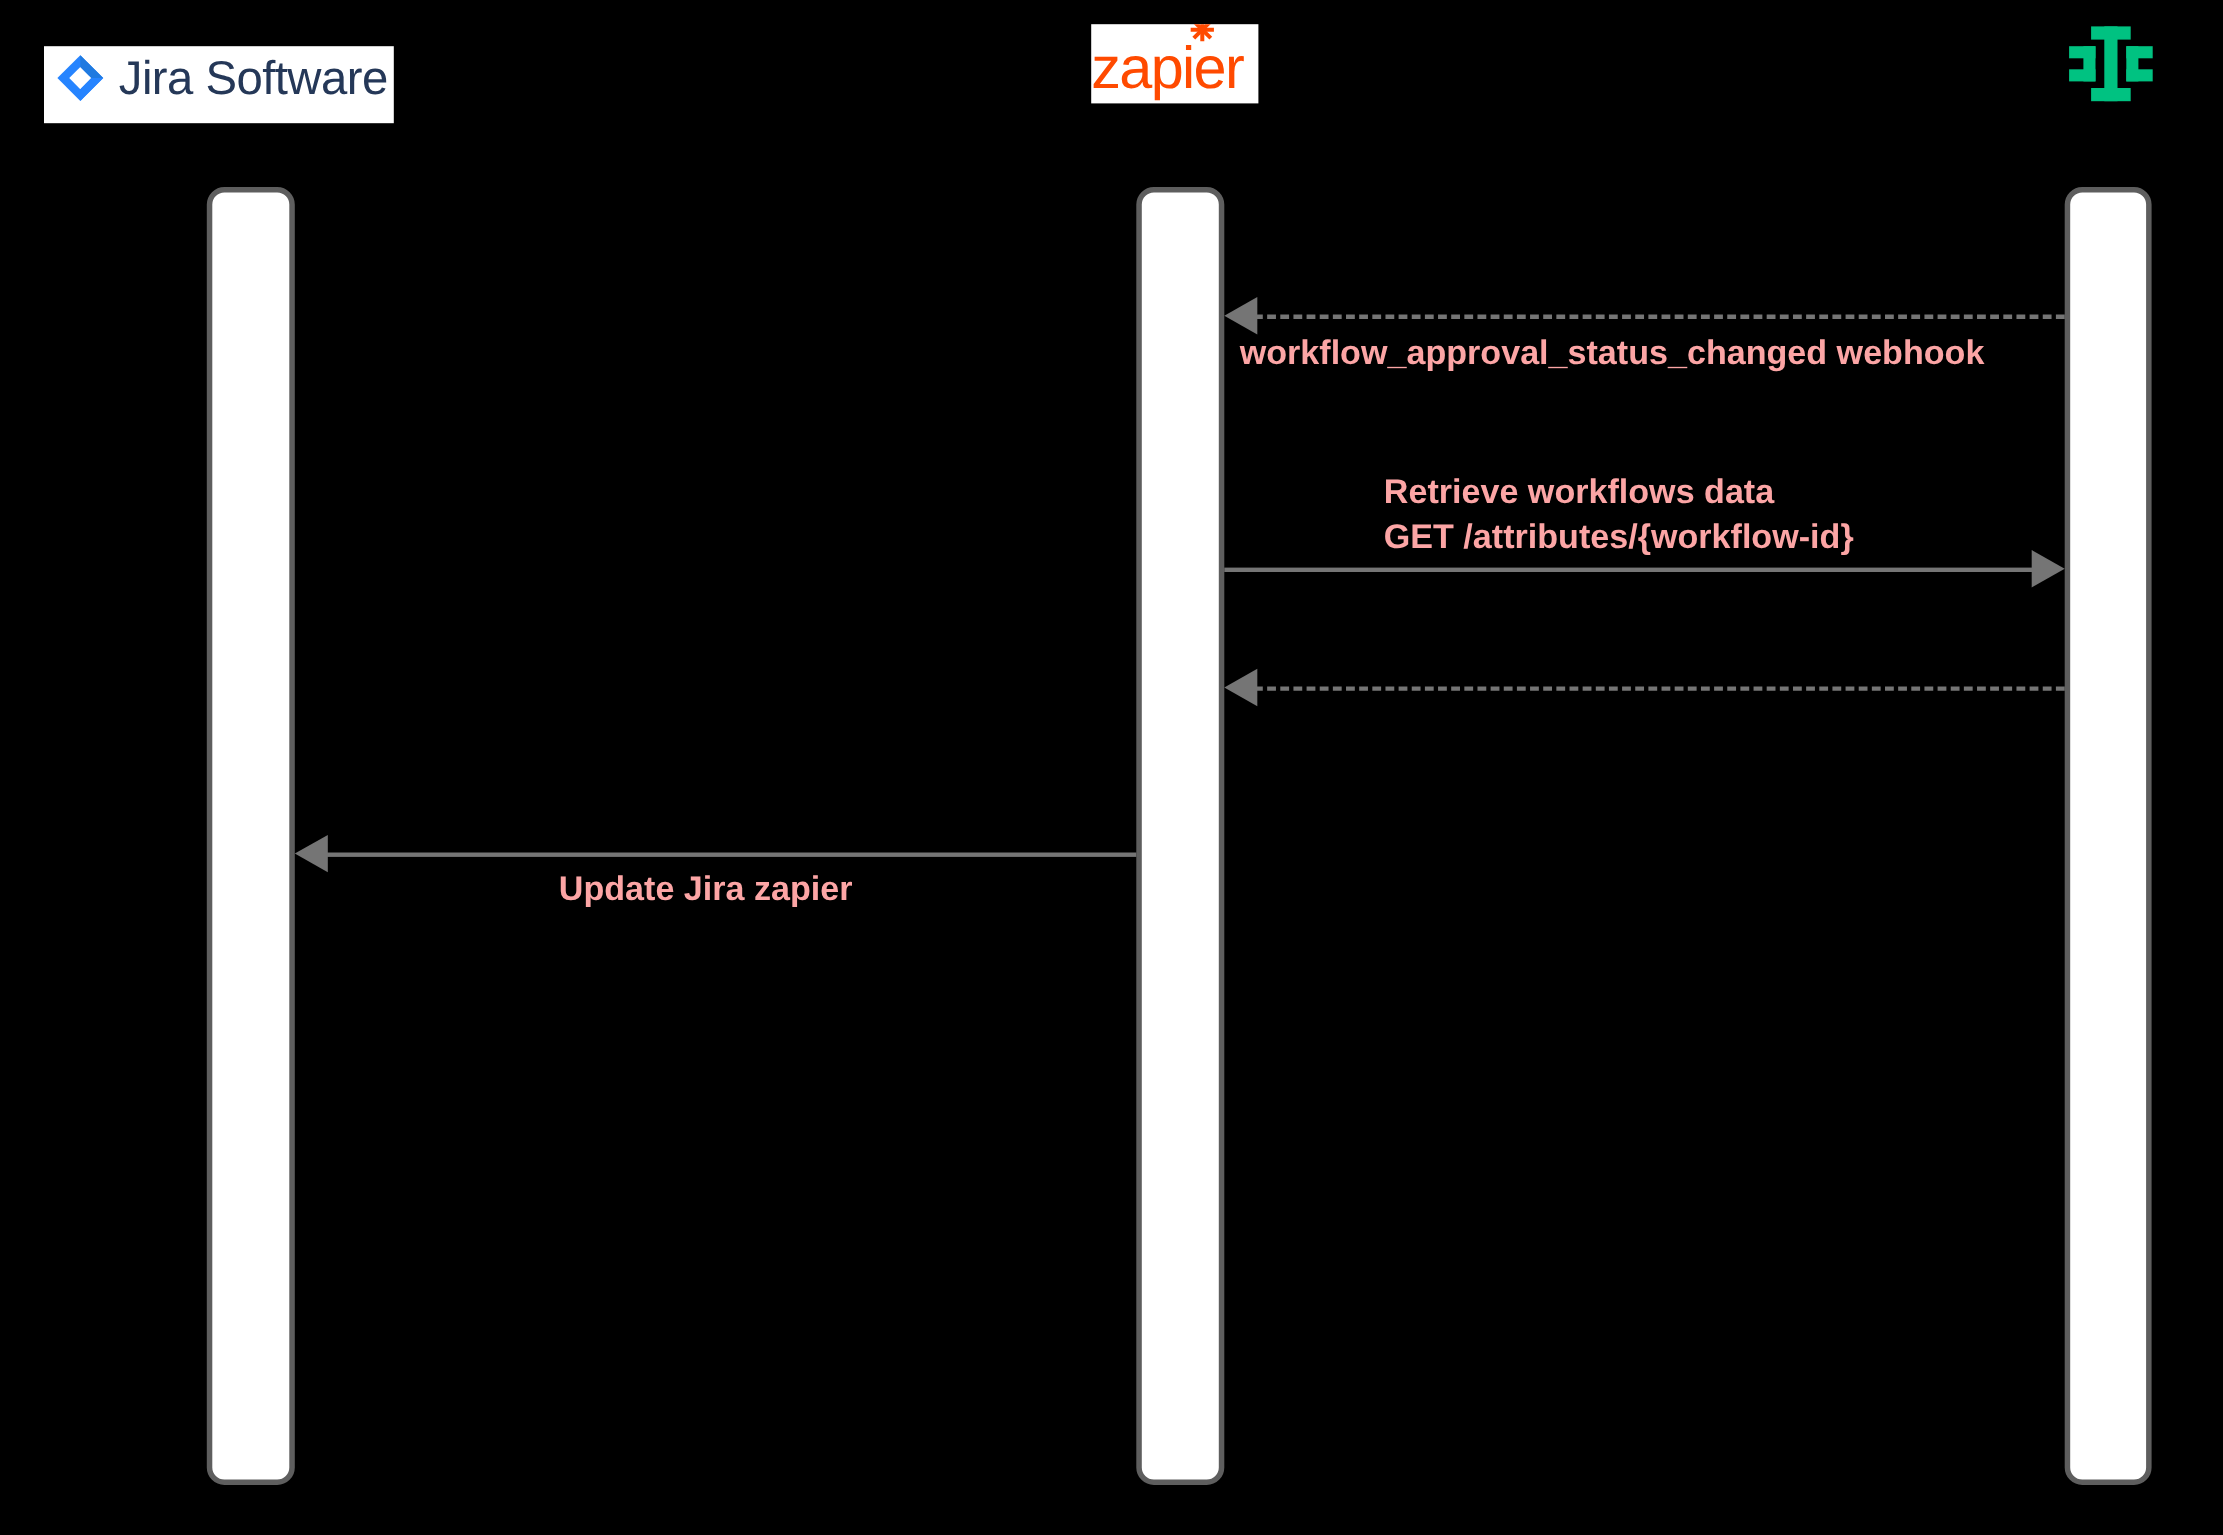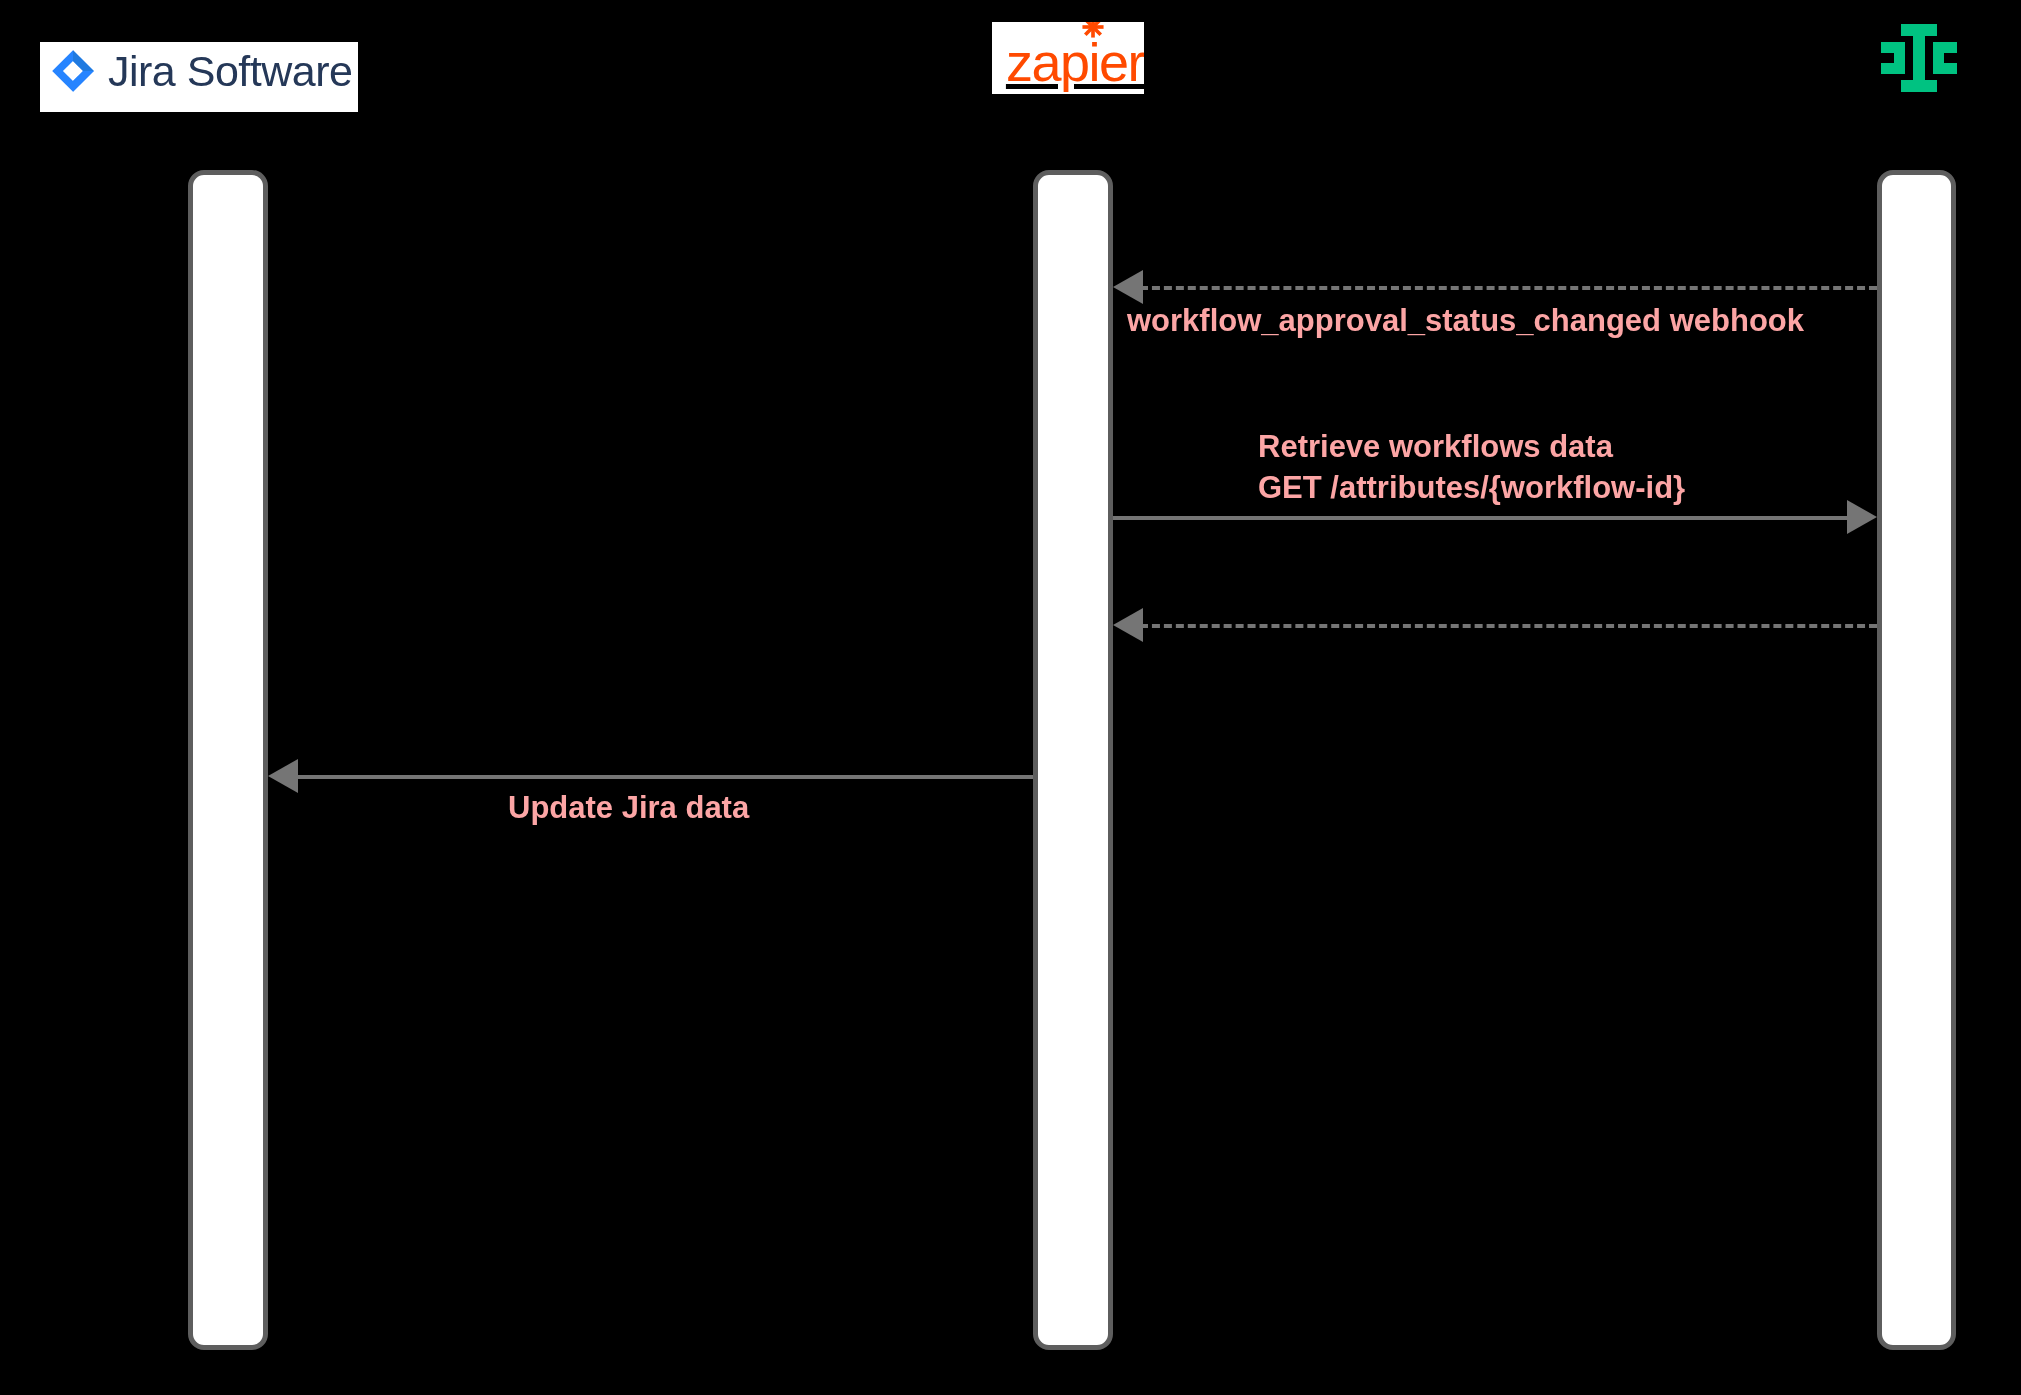--- a/index.html
+++ b/index.html
@@ -44,22 +44,21 @@
     letter-spacing: -0.5px;
     color: #253858;
     white-space: nowrap;
     font-weight: 400;
   }
   .zapier-logo {
     left: 992px;
     top: 22px;
     height: 72px;
     width: 152px;
-    justify-content: flex-end;
-    text-decoration: underline;
+    justify-content: flex-start;
   }
   .zapier-word {
     position: relative;
     font-size: 54px;
     color: #ff4a00;
     letter-spacing: -1.5px;
     line-height: 1;
     font-weight: 400;
     padding-top: 8px;
   }
@@ -182,15 +181,15 @@
   <div class="msg-label" style="left:1258px; top:426px;">Retrieve workflows data</div>
   <div class="msg-label" style="left:1258px; top:467px;">GET /attributes/{workflow-id}</div>
   <div class="msg-line" style="left:1113px; top:516px; width:737px;"></div>
   <div class="arrow-head arrow-right" style="left:1847px; top:500px;"></div>
 
   <div class="msg-line dashed" style="left:1140px; top:624px; width:737px;"></div>
   <div class="arrow-head arrow-left" style="left:1113px; top:608px;"></div>
 
   <div class="msg-line" style="left:295px; top:775px; width:738px;"></div>
   <div class="arrow-head arrow-left" style="left:268px; top:759px;"></div>
-  <div class="msg-label" style="left:508px; top:787px;">Update Jira data</div>
+  <div class="msg-label" style="left:508px; top:787px;">Update Jira zapier</div>
 
 </div>
 
 </body></html>

